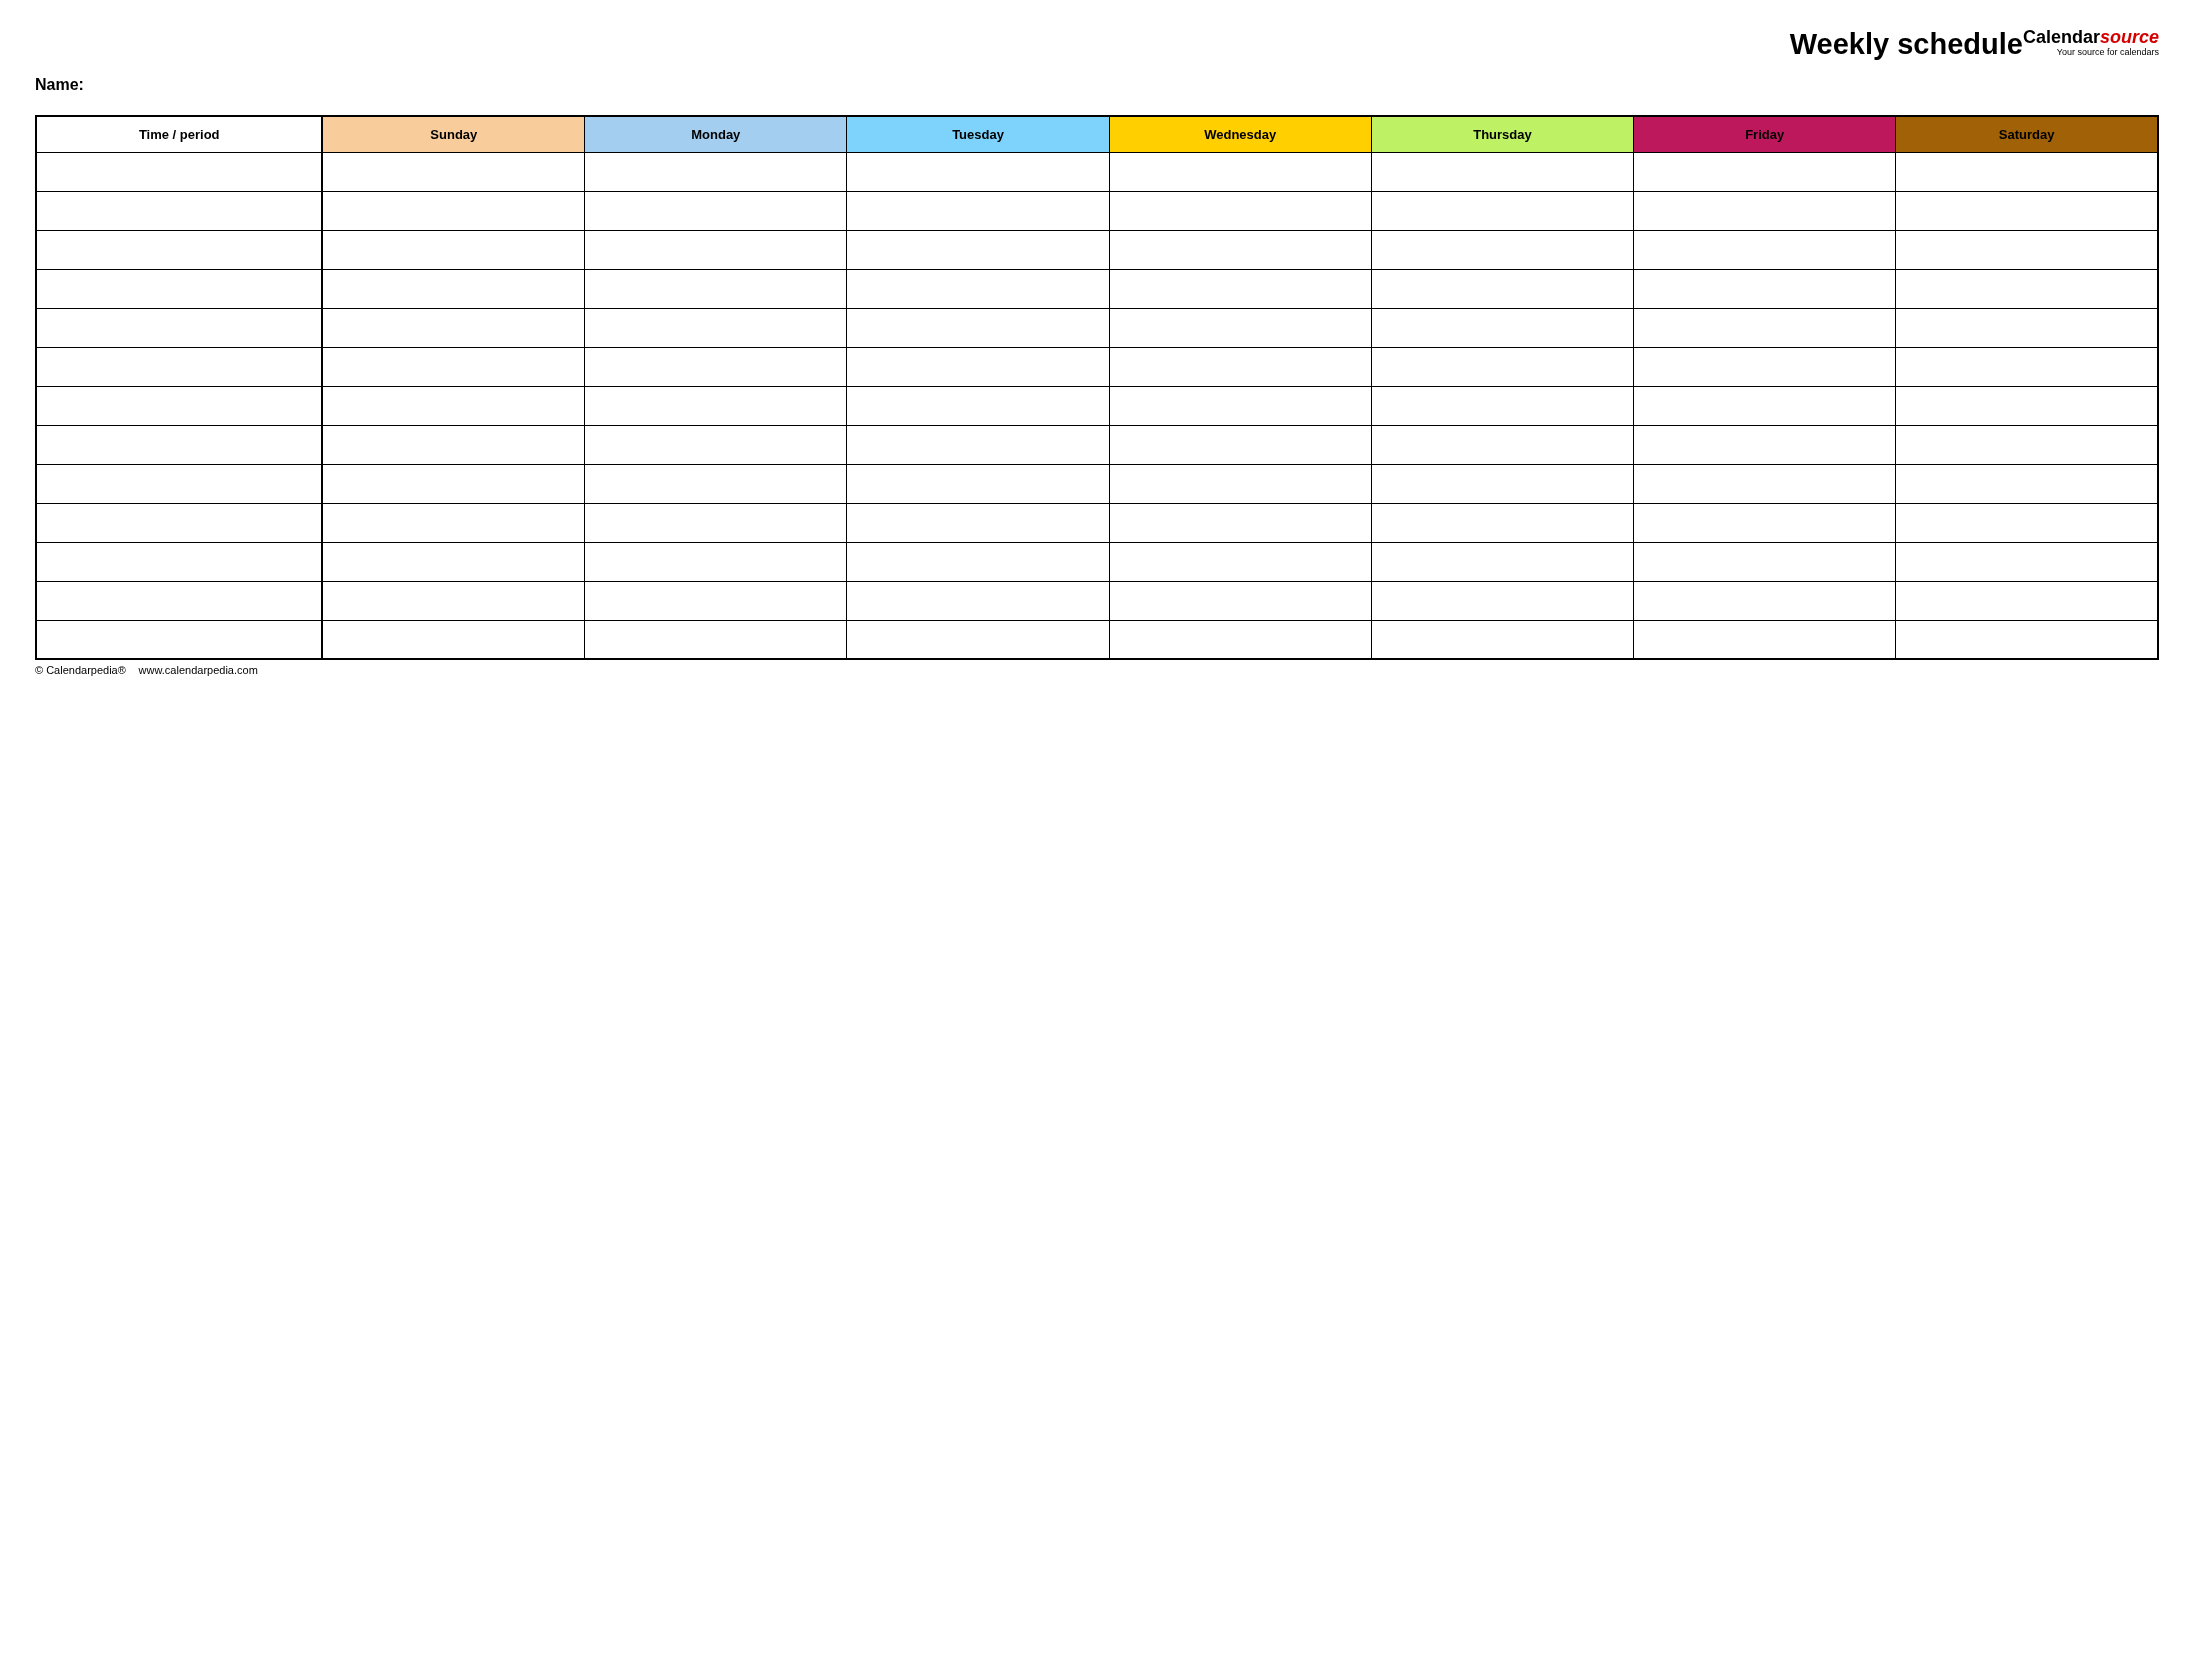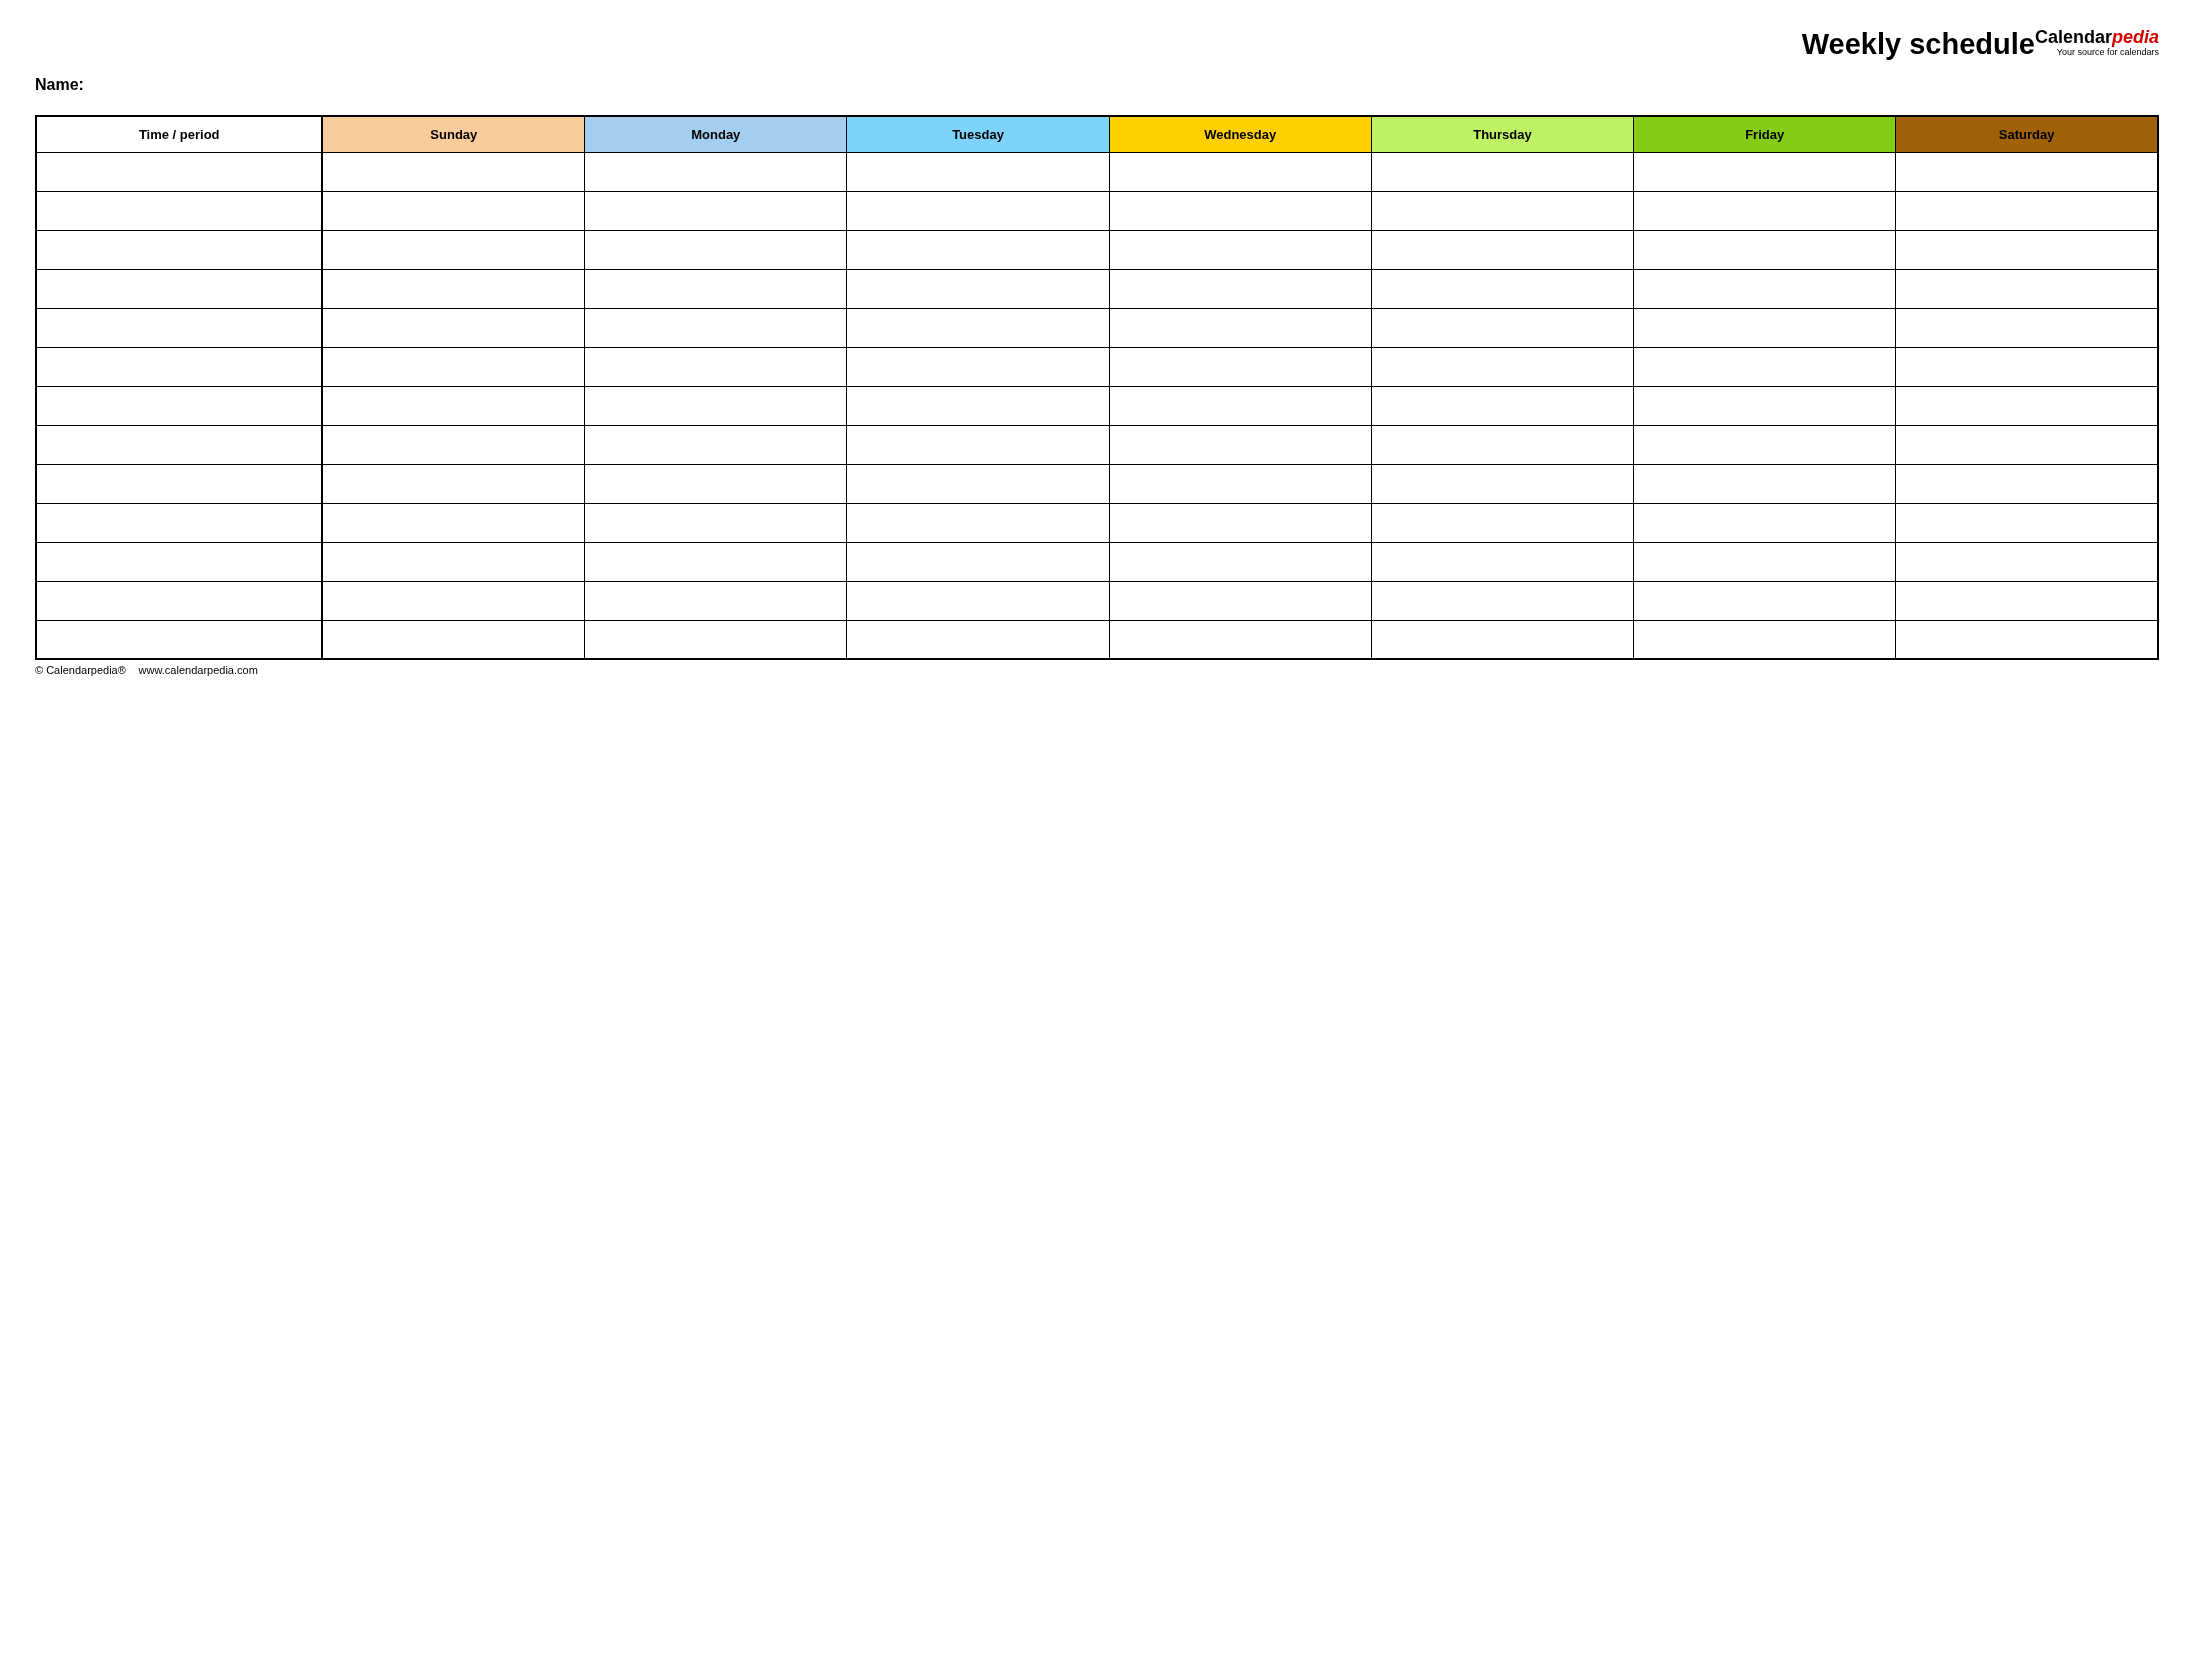--- a/index.html
+++ b/index.html
@@ -72,38 +72,38 @@
   }
   .footer span { margin-right: 9.7px; }
 </style>
 </head>
 <body>
 
 <div class="header-row">
   <h1 class="title">Weekly schedule</h1>
   <div class="brand">
     <div class="brand-name">
-      <span>Calendar</span><span class="accent">pedia</span>
+      <span>Calendar</span><span class="accent">source</span>
     </div>
     <div class="brand-tag">Your source for calendars</div>
   </div>
 </div>
 
 <div class="name-row">Name:</div>
 
 <table class="schedule">
   <thead>
     <tr>
       <th class="time-col">Time / period</th>
     <th style="background: rgb(249, 204, 155);">Sunday</th>
         <th style="background: rgb(163, 206, 239);">Monday</th>
         <th style="background: #7dd3fc;">Tuesday</th>
         <th style="background: rgb(255, 207, 0);">Wednesday</th>
         <th style="background: #bef264;">Thursday</th>
-        <th style="background: #84cc16;">Friday</th>
+        <th style="background: #be185d;">Friday</th>
         <th style="background: #a16207;">Saturday</th>
       </tr>
   </thead>
   <tbody>
       <tr>
         <td class="time-col"></td>
         <td></td>
         <td></td>
         <td></td>
         <td></td>

